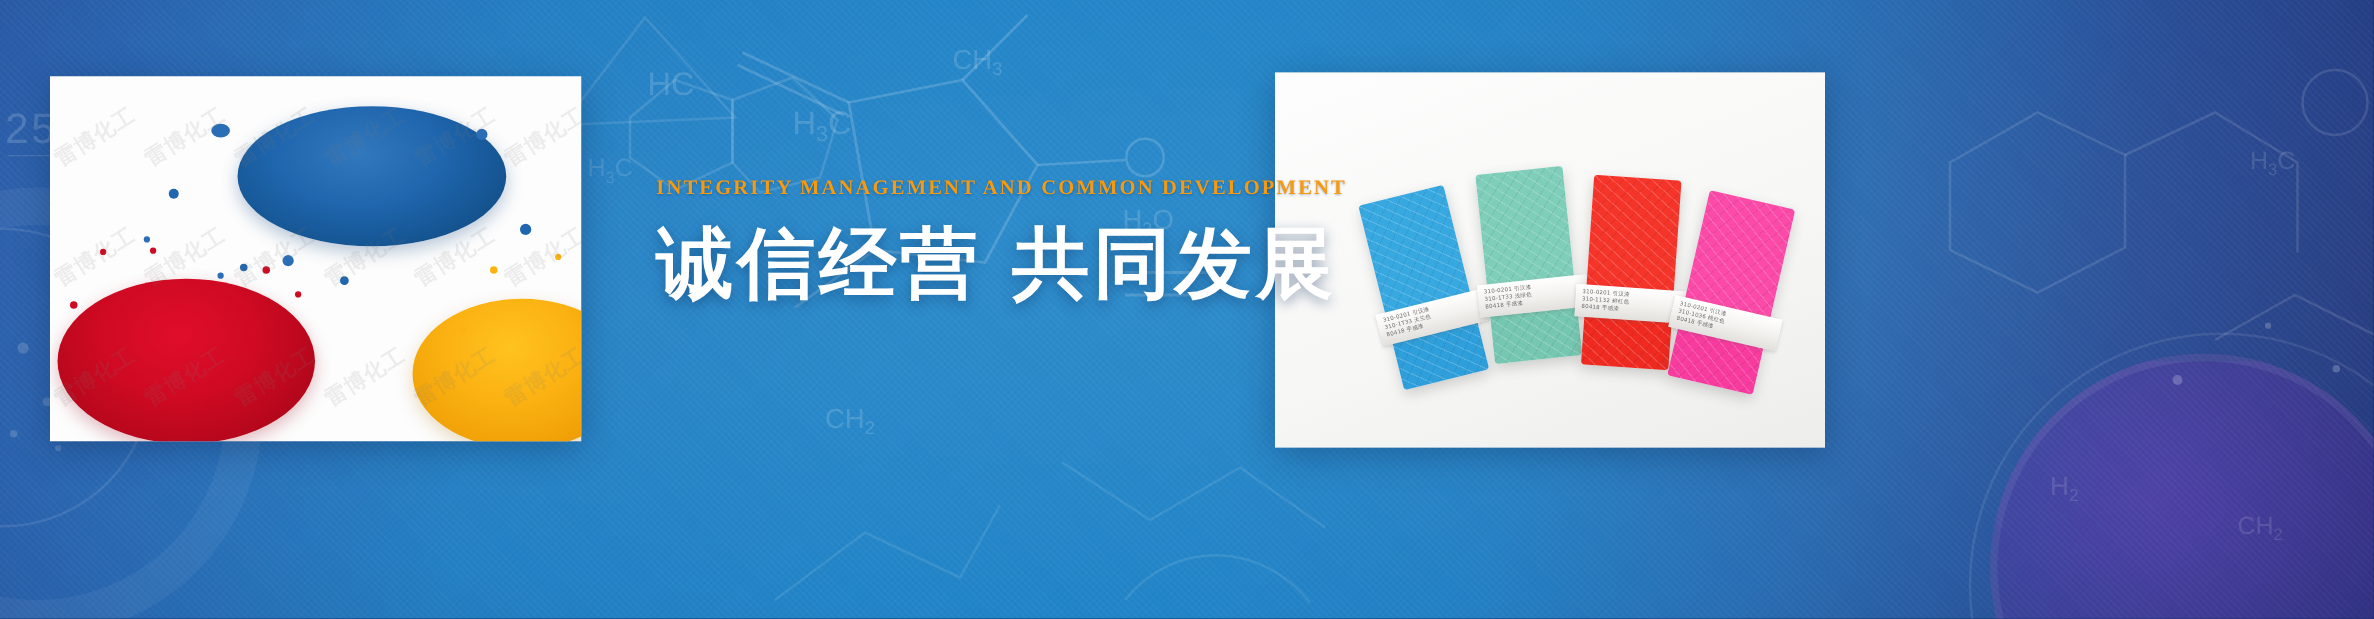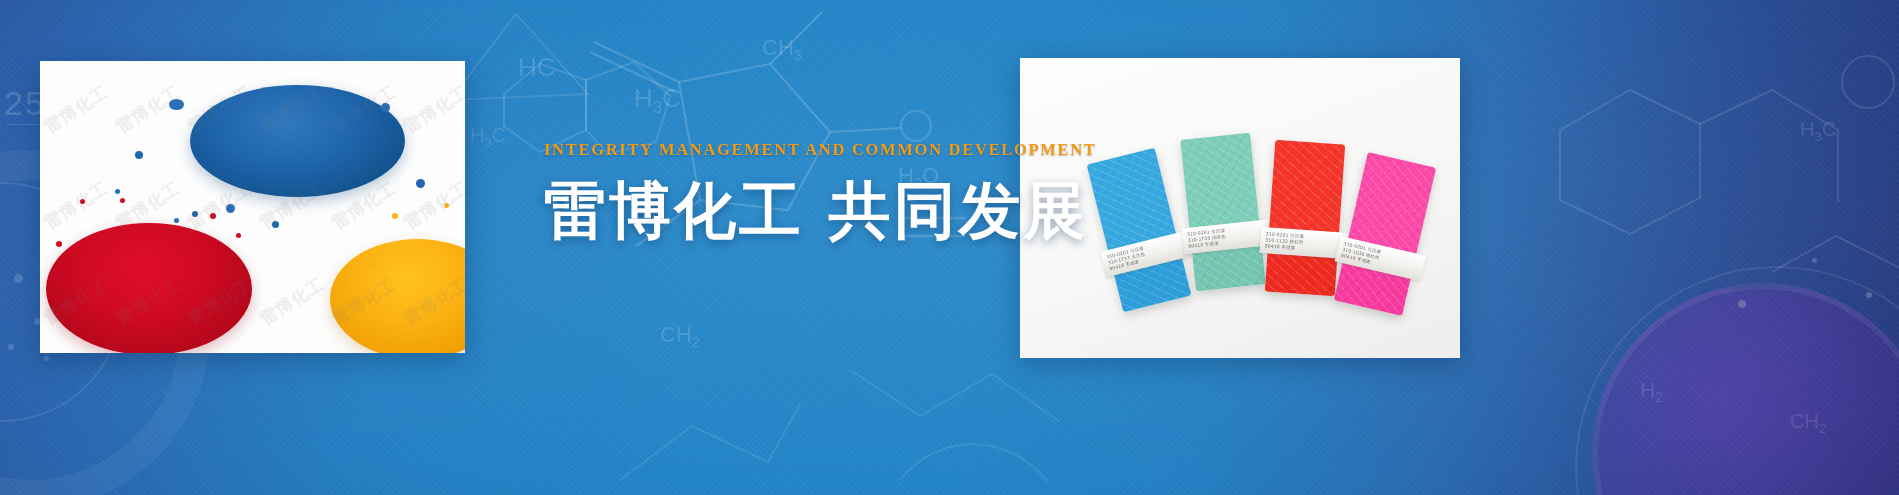--- a/index.html
+++ b/index.html
@@ -147,21 +147,21 @@
   }
   .band i{
     font-style:normal;display:block;
     font-size:4.4px;line-height:1.42;
     color:#6c6c6c;letter-spacing:.2px;
     font-family:"DejaVu Sans",sans-serif;
     white-space:nowrap;
   }
 
   
-  .textblock{position:absolute;left:544px;top:140px;width:480px;}
+  .textblock{position:absolute;left:525px;top:140px;width:480px;}
   .eng{
     color:#f59a11;
     font-family:"Liberation Serif","DejaVu Serif",serif;
     font-weight:bold;
     font-size:16.5px;
     letter-spacing:1.7px;
     white-space:nowrap;
     text-shadow:0 1px 2px rgba(10,40,85,.35);
   }
   .cn{
@@ -333,16 +333,16 @@
             <i>310-0201   引汉漆</i>
             <i>310-1036   桃红色</i>
             <i>80418      手感漆</i>
           </div>
         </div>
       </div>
   </div>
 
   <div class="textblock">
     <div class="eng">INTEGRITY MANAGEMENT AND COMMON DEVELOPMENT</div>
-    <div class="cn">雷博化工 共同发展</div>
+    <div class="cn">诚信经营 共同发展</div>
   </div>
 
 </div>
 
 </body></html>

